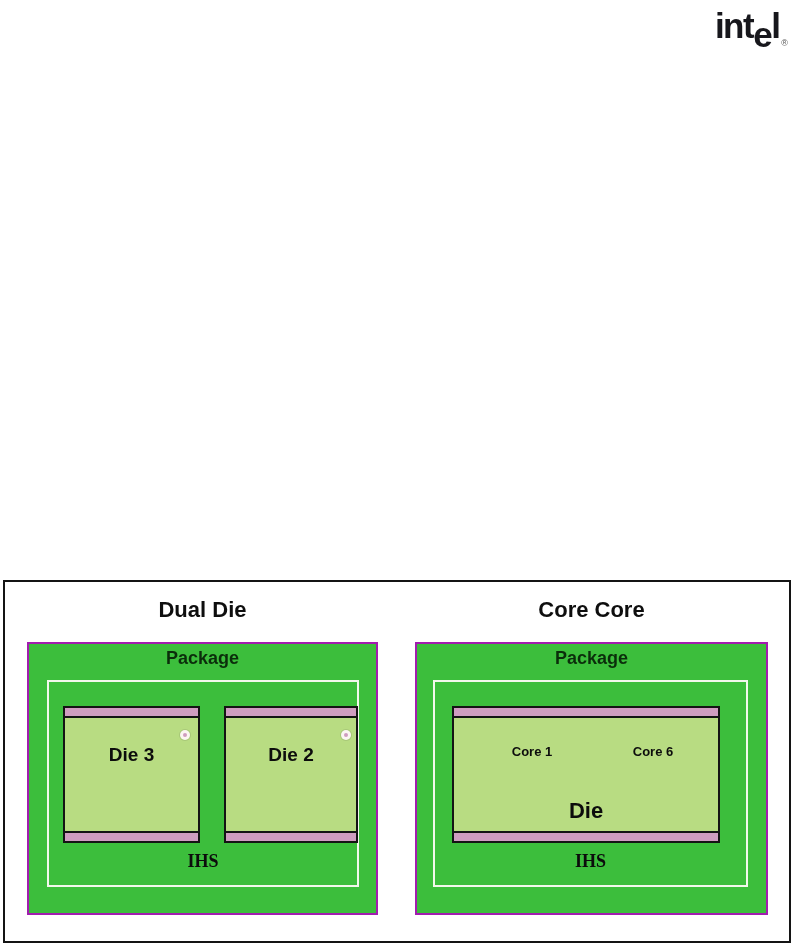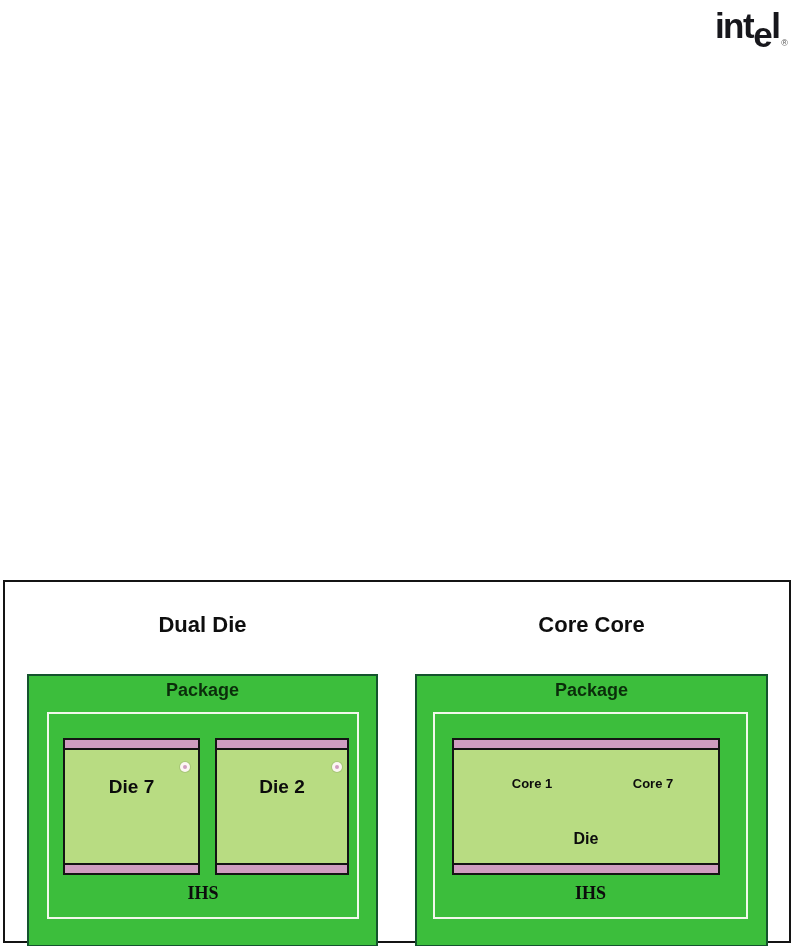--- a/index.html
+++ b/index.html
@@ -41,37 +41,36 @@
     position: absolute;
     left: 3px; top: 580px;
     width: 788px; height: 363px;
     border: 2px solid #141414;
     background: #fff;
     box-sizing: border-box;
   }
 
   .panel-title {
     position: absolute;
-    top: 30px;
+    top: 15px;
     text-align: center;
     font-size: 22px;
     font-weight: 700;
     color: #0e0e0e;
   }
   .panel-title.left  { left: 22px;  width: 351px; }
   .panel-title.right { left: 410px; width: 353px; }
 
   .package-box {
     position: absolute;
     top: 60px;
     height: 273px;
-    border: 2px solid #14532d;
+    border: 2px solid #a21caf;
     background: var(--package-green, #3cbe3c);
     box-sizing: border-box;
-    margin-top: 32px;
   }
   .package-box.left  { left: 22px;  width: 351px; }
   .package-box.right { left: 410px; width: 353px; }
 
   .package-label {
     position: absolute;
     top: 4px; left: 0; width: 100%;
     text-align: center;
     font-size: 18px;
     font-weight: 700;
@@ -104,21 +103,21 @@
   
   .die-box {
     position: absolute;
     top: 62px;
     height: 137px;
     border: 2px solid #141414;
     background: var(--die-green, #b8dc82);
     box-sizing: border-box;
   }
   .die-box.die1 { left: 34px;  width: 137px; }
-  .die-box.die2 { left: 186px; width: 134px; }
+  .die-box.die2 { left: 195px; width: 134px; }
   .die-box.big  { left: 35px;  width: 268px; }
 
   .substrate {
     position: absolute;
     left: 0; width: 100%;
     height: 10px;
     background: var(--substrate-pink, #cf9dc0);
     box-sizing: border-box;
   }
   .substrate.top    { top: 0;    border-bottom: 2px solid #141414; }
@@ -142,21 +141,21 @@
     white-space: nowrap;
     color: #0c0c0c;
   }
   .core-label.c1 { left: 78px; }
   .core-label.c2 { left: 199px; }
 
   .big-die-label {
     position: absolute;
     top: 90px; left: 0; width: 100%;
     text-align: center;
-    font-size: 16px;
+    font-size: 22px;
     font-weight: 700;
     color: #0c0c0c;
   }
 
   .dot {
     position: absolute;
     top: 22px; left: 115px;
     width: 10px; height: 10px;
     border-radius: 50%;
     background: #fbf6f2;
@@ -183,21 +182,21 @@
   <div class="panel-title left">Dual Die</div>
 
   <div class="package-box left">
     <div class="package-label">Package</div>
 
     <div class="ihs-outline"></div>
 
     <div class="die-box die1">
       <div class="substrate top"></div>
       <div class="dot"></div>
-      <div class="die-label">Die 7</div>
+      <div class="die-label">Die 3</div>
       <div class="substrate bottom"></div>
     </div>
 
     <div class="die-box die2">
       <div class="substrate top"></div>
       <div class="dot"></div>
       <div class="die-label">Die 2</div>
       <div class="substrate bottom"></div>
     </div>
 
@@ -207,21 +206,21 @@
   <div class="panel-title right">Core Core</div>
 
   <div class="package-box right">
     <div class="package-label">Package</div>
 
     <div class="ihs-outline"></div>
 
     <div class="die-box big">
       <div class="substrate top"></div>
       <div class="core-label c1">Core 1</div>
-      <div class="core-label c2">Core 7</div>
+      <div class="core-label c2">Core 6</div>
       <div class="big-die-label">Die</div>
       <div class="substrate bottom"></div>
     </div>
 
     <div class="ihs-label">IHS</div>
   </div>
 
 </div>
 
 </body></html>

